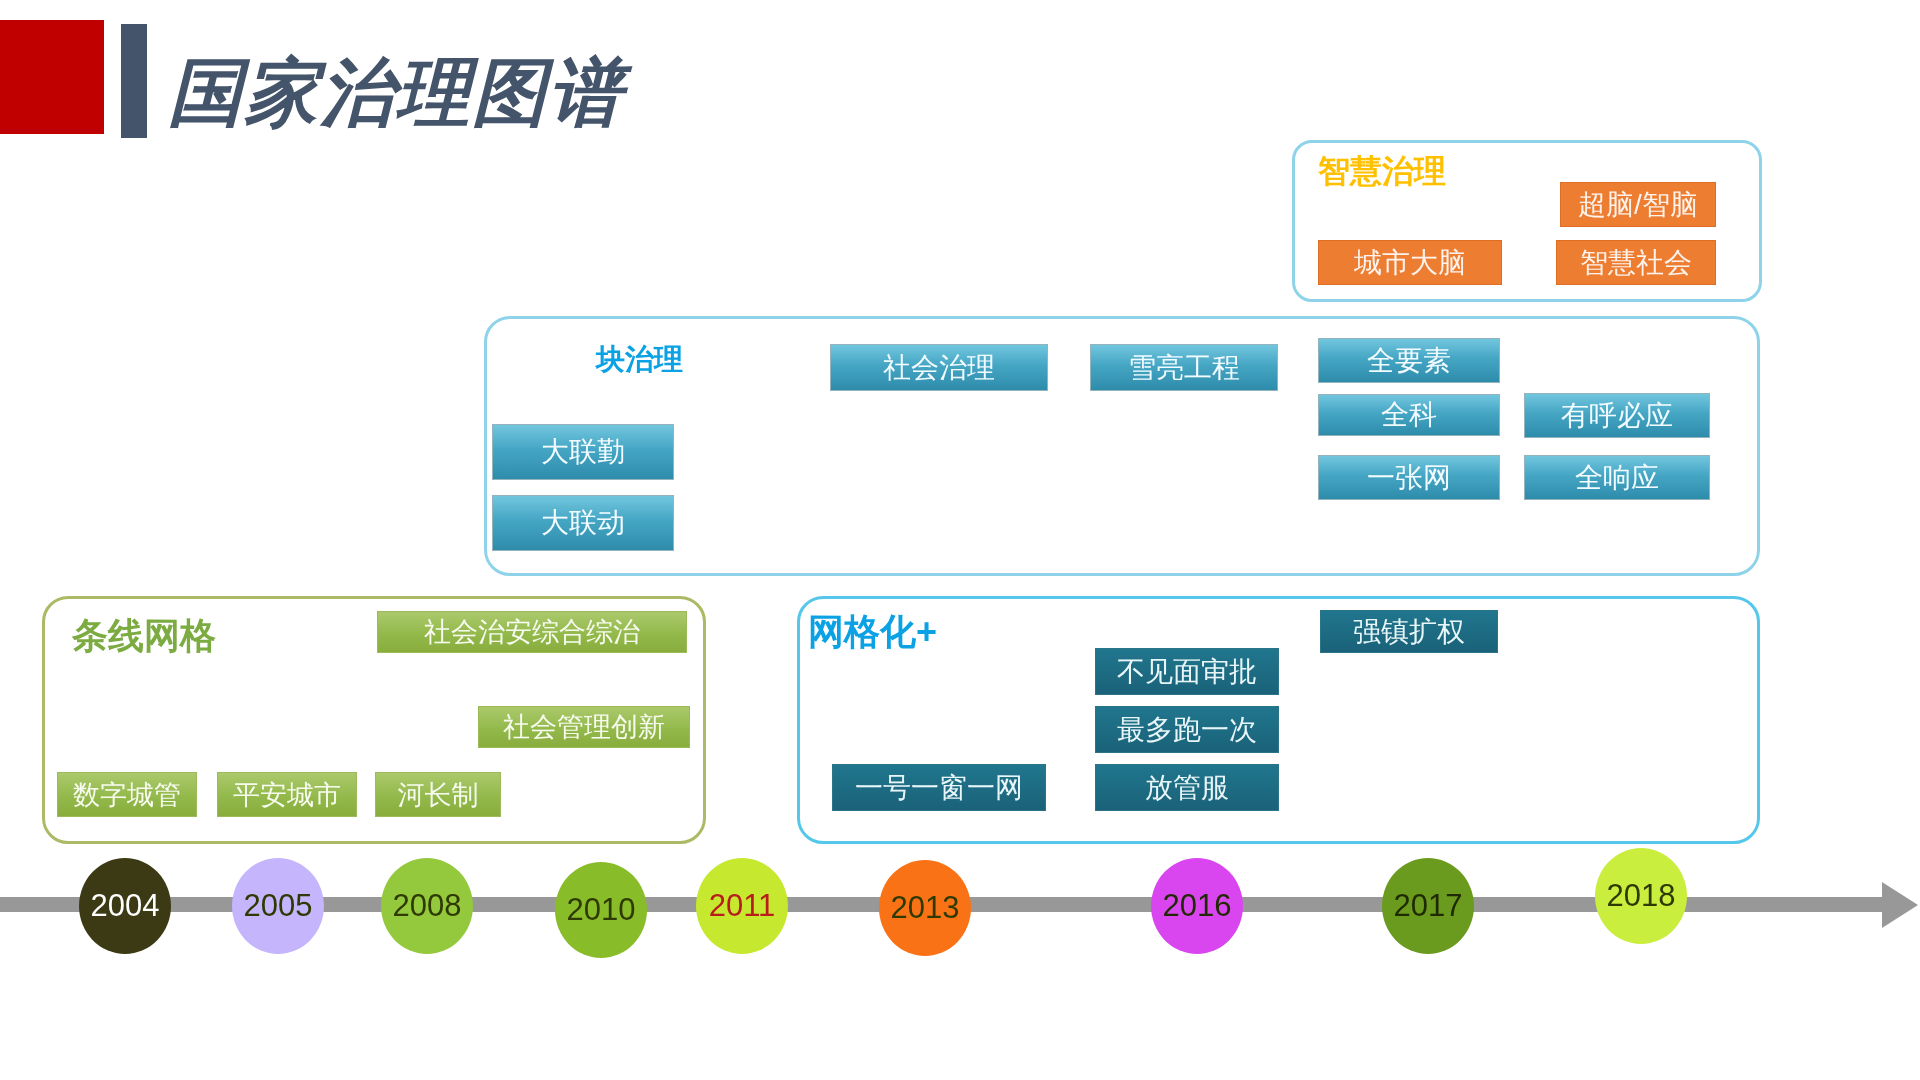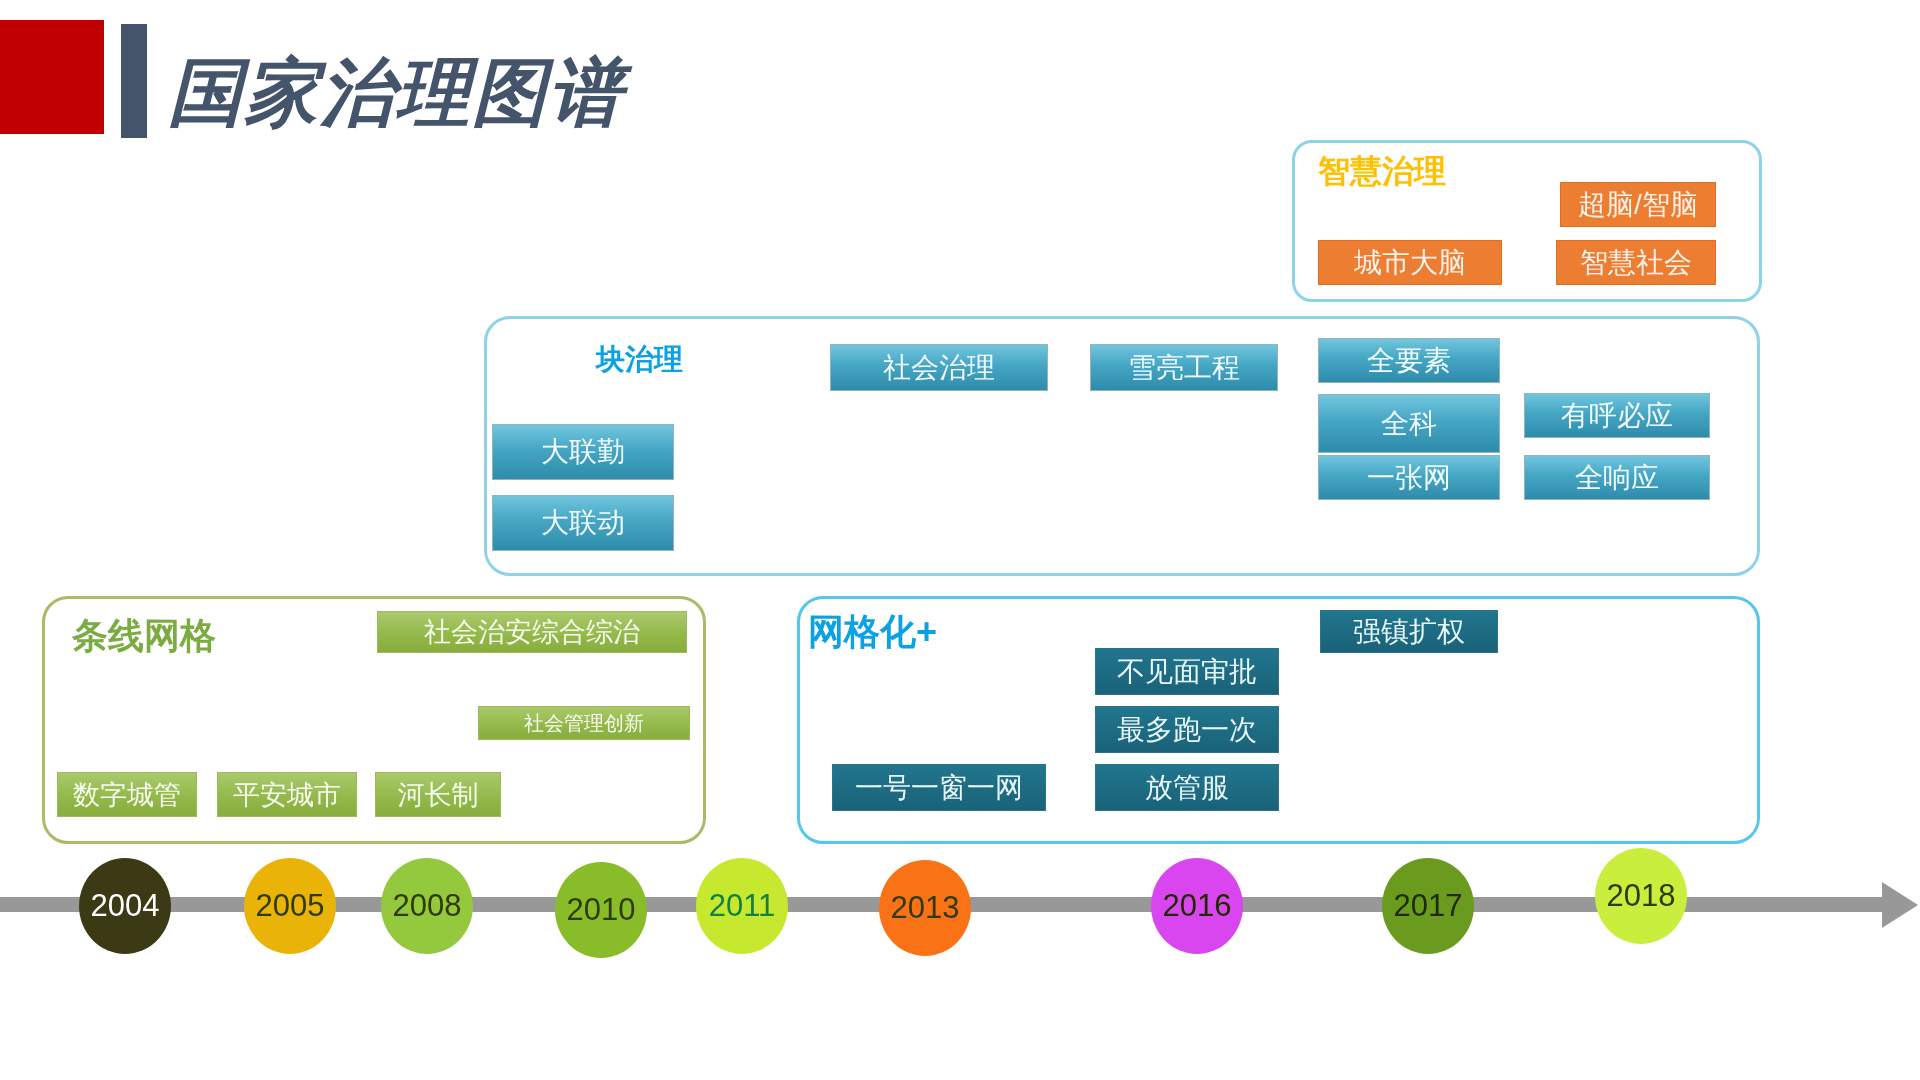--- a/index.html
+++ b/index.html
@@ -60,49 +60,49 @@
   <div class="group-title t-smart">智慧治理</div>
   <div class="chip chip-orange" style="left:1560px;top:182px;width:156px;height:45px;">超脑/智脑</div>
   <div class="chip chip-orange" style="left:1318px;top:240px;width:184px;height:45px;">城市大脑</div>
   <div class="chip chip-orange" style="left:1556px;top:240px;width:160px;height:45px;">智慧社会</div>
 
   <div class="group-box box-block"></div>
   <div class="group-title t-block">块治理</div>
   <div class="chip chip-blue" style="left:830px;top:344px;width:218px;height:47px;">社会治理</div>
   <div class="chip chip-blue" style="left:1090px;top:344px;width:188px;height:47px;">雪亮工程</div>
   <div class="chip chip-blue" style="left:1318px;top:338px;width:182px;height:45px;">全要素</div>
-  <div class="chip chip-blue" style="left:1318px;top:394px;width:182px;height:59px;">全科</div>
+  <div class="chip chip-blue" style="left:1318px;top:394px;width:182px;height:42px;">全科</div>
   <div class="chip chip-blue" style="left:1524px;top:393px;width:186px;height:45px;">有呼必应</div>
   <div class="chip chip-blue" style="left:1318px;top:455px;width:182px;height:45px;">一张网</div>
   <div class="chip chip-blue" style="left:1524px;top:455px;width:186px;height:45px;">全响应</div>
   <div class="chip chip-blue" style="left:492px;top:424px;width:182px;height:56px;">大联勤</div>
   <div class="chip chip-blue" style="left:492px;top:495px;width:182px;height:56px;">大联动</div>
 
   <div class="group-box box-strip"></div>
   <div class="group-title t-strip">条线网格</div>
   <div class="chip chip-green" style="left:377px;top:611px;width:310px;height:42px;font-size:27px;">社会治安综合综治</div>
-  <div class="chip chip-green" style="left:478px;top:706px;width:212px;height:34px;font-size:20px;">社会管理创新</div>
+  <div class="chip chip-green" style="left:478px;top:706px;width:212px;height:42px;font-size:27px;">社会管理创新</div>
   <div class="chip chip-green" style="left:57px;top:772px;width:140px;height:45px;font-size:27px;">数字城管</div>
   <div class="chip chip-green" style="left:217px;top:772px;width:140px;height:45px;font-size:27px;">平安城市</div>
   <div class="chip chip-green" style="left:375px;top:772px;width:126px;height:45px;font-size:27px;">河长制</div>
 
   <div class="group-box box-grid"></div>
   <div class="group-title t-grid">网格化+</div>
   <div class="chip chip-teal" style="left:1320px;top:610px;width:178px;height:43px;">强镇扩权</div>
   <div class="chip chip-teal" style="left:1095px;top:648px;width:184px;height:47px;">不见面审批</div>
   <div class="chip chip-teal" style="left:1095px;top:706px;width:184px;height:47px;">最多跑一次</div>
   <div class="chip chip-teal" style="left:1095px;top:764px;width:184px;height:47px;">放管服</div>
   <div class="chip chip-teal" style="left:832px;top:764px;width:214px;height:47px;">一号一窗一网</div>
 
   <div class="timeline-axis"></div>
   <div class="timeline-arrowhead"></div>
 
   <div class="year-node" style="left: 79px; top: 858px; background: rgb(59, 58, 20); color: rgb(255, 255, 255);">2004</div>
-  <div class="year-node" style="left: 244px; top: 858px; background: #eab308; color: rgb(46, 58, 2);">2005</div>
+  <div class="year-node" style="left: 232px; top: 858px; background: #c4b5fd; color: rgb(46, 58, 2);">2005</div>
   <div class="year-node" style="left: 381px; top: 858px; background: rgb(148, 200, 61); color: rgb(46, 58, 2);">2008</div>
   <div class="year-node" style="left: 555px; top: 862px; background: rgb(137, 188, 41); color: rgb(46, 58, 2);">2010</div>
-  <div class="year-node" style="left: 696px; top: 858px; background: rgb(198, 232, 46); color: #15803d;">2011</div>
+  <div class="year-node" style="left: 696px; top: 858px; background: rgb(198, 232, 46); color: #b91c1c;">2011</div>
   <div class="year-node" style="left: 879px; top: 860px; background: #f97316; color: rgb(46, 58, 2);">2013</div>
   <div class="year-node" style="left: 1151px; top: 858px; background: #d946ef; color: rgb(31, 42, 0);">2016</div>
   <div class="year-node" style="left: 1382px; top: 858px; background: rgb(106, 155, 30); color: rgb(31, 42, 0);">2017</div>
   <div class="year-node" style="left: 1595px; top: 848px; background: rgb(201, 238, 61); color: rgb(46, 58, 2);">2018</div>
 
 </div>
 
 </body></html>

